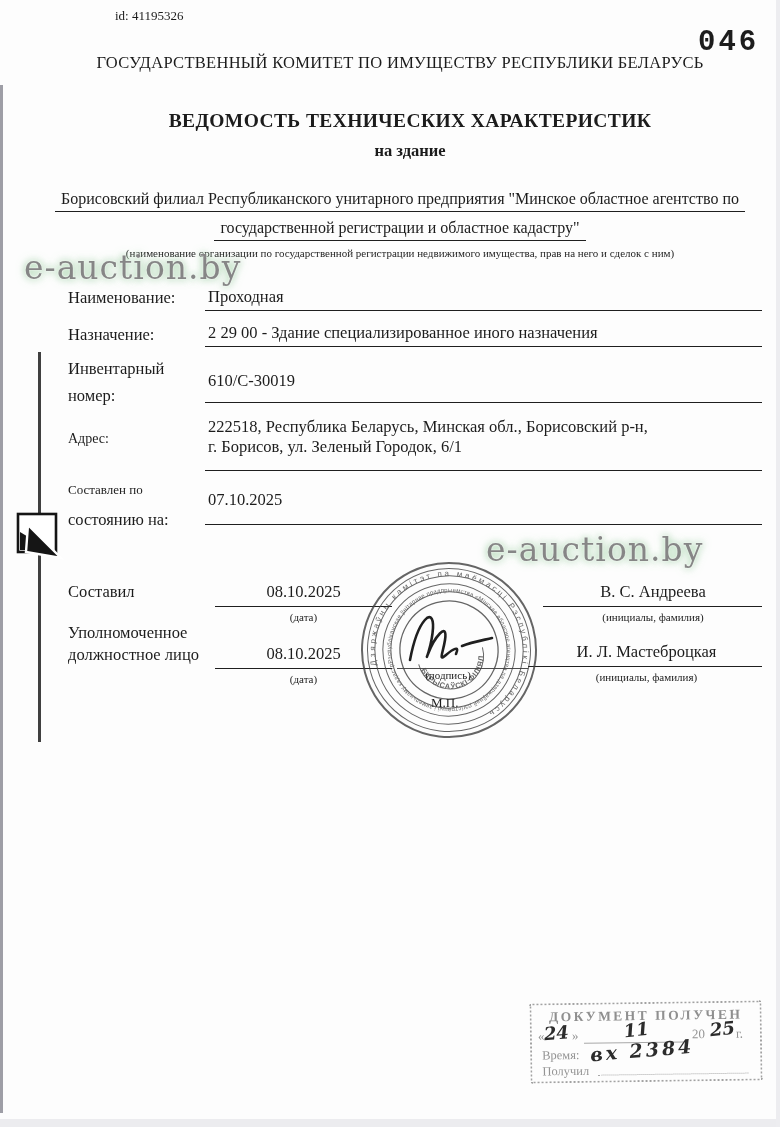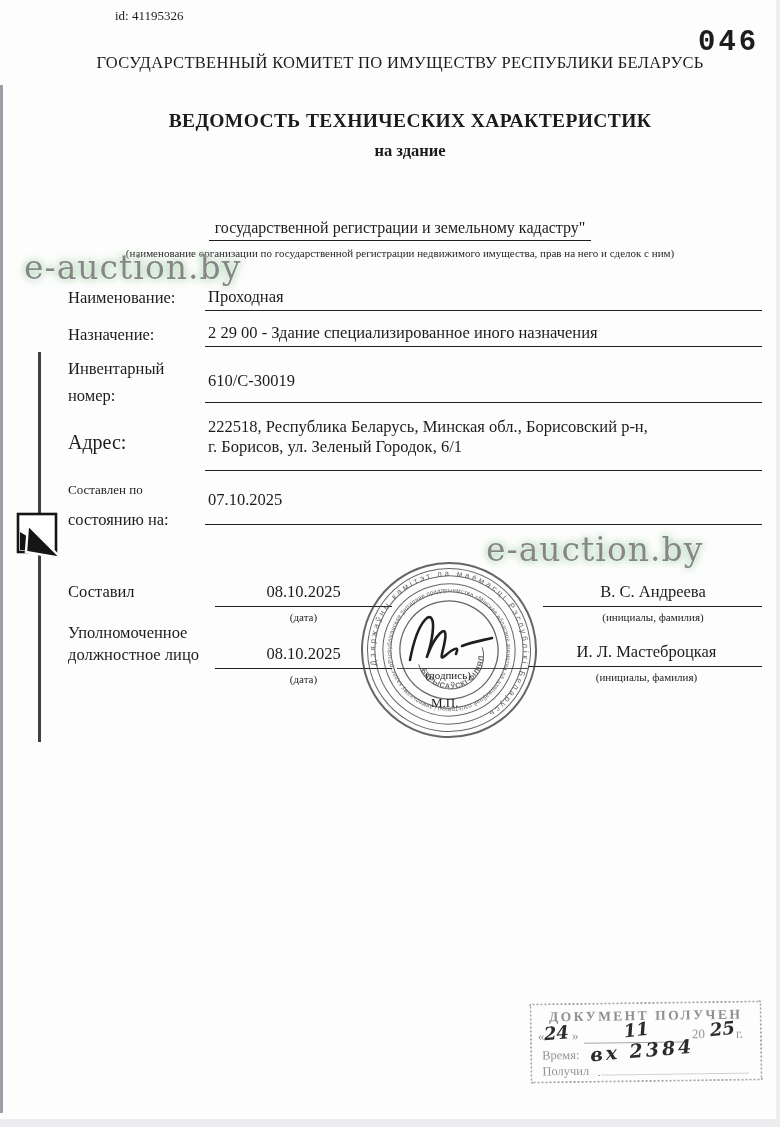--- a/index.html
+++ b/index.html
@@ -42,39 +42,40 @@
   <div class="edge-bottom"></div>
   <div class="edge-right"></div>
 
   <div class="abs" style="left:83px;top:9px;font-size:13px;margin-left:32px;">id: 41195326</div>
   <div class="abs" style="left:698px;top:26px;font-family:Liberation Mono, monospace;font-weight:bold;font-size:29px;letter-spacing:3px;color:#1d1d1d;">046</div>
 
   <div class="abs center" style="left:40px;top:54px;width:720px;font-size:16.5px;letter-spacing:.3px;">ГОСУДАРСТВЕННЫЙ КОМИТЕТ ПО ИМУЩЕСТВУ РЕСПУБЛИКИ БЕЛАРУСЬ</div>
   <div class="abs center b" style="left:40px;top:110px;width:740px;font-size:19.5px;letter-spacing:.4px;">ВЕДОМОСТЬ ТЕХНИЧЕСКИХ ХАРАКТЕРИСТИК</div>
   <div class="abs center b" style="left:40px;top:142px;width:740px;font-size:16.5px;">на здание</div>
 
-  <div class="abs center" style="left:30px;top:219px;width:740px;font-size:16px;"><span class="uspan">государственной регистрации и земельному кадастру"</span></div>
+  <div class="abs center" style="left:30px;top:190px;width:740px;font-size:16px;"><span class="uspan">Борисовский филиал Республиканского унитарного предприятия "Минское областное агентство по</span></div>
+  <div class="abs center" style="left:30px;top:219px;width:740px;font-size:16px;"><span class="uspan">государственной регистрации и областное кадастру"</span></div>
   <div class="abs center small" style="left:30px;top:247px;width:740px;color:#252525;">(наименование организации по государственной регистрации недвижимого имущества, прав на него и сделок с ним)</div>
 
   <div class="wm" style="left:24px;top:248px;">e-auction.by</div>
 
   <div class="abs" style="left:68px;top:289px;font-size:16.5px;">Наименование:</div>
   <div class="abs" style="left:208px;top:288px;font-size:16.5px;">Проходная</div>
   <div class="hl" style="left:205px;top:310px;width:557px;"></div>
 
   <div class="abs" style="left:68px;top:326px;font-size:16.5px;">Назначение:</div>
   <div class="abs" style="left:208px;top:324px;font-size:16.5px;">2 29 00 - Здание специализированное иного назначения</div>
   <div class="hl" style="left:205px;top:346px;width:557px;"></div>
 
   <div class="abs" style="left:68px;top:360px;font-size:16.5px;">Инвентарный</div>
   <div class="abs" style="left:68px;top:387px;font-size:16.5px;">номер:</div>
   <div class="abs" style="left:208px;top:372px;font-size:16.5px;">610/С-30019</div>
   <div class="hl" style="left:205px;top:402px;width:557px;"></div>
 
-  <div class="abs" style="left:68px;top:431px;font-size:20px;">Адрес:</div>
+  <div class="abs" style="left:68px;top:431px;font-size:14px;">Адрес:</div>
   <div class="abs" style="left:208px;top:418px;font-size:16.5px;">222518, Республика Беларусь, Минская обл., Борисовский р-н,</div>
   <div class="abs" style="left:208px;top:438px;font-size:16.5px;">г. Борисов, ул. Зеленый Городок, 6/1</div>
   <div class="hl" style="left:205px;top:470px;width:557px;"></div>
 
   <div class="abs" style="left:68px;top:483px;font-size:13px;">Составлен по</div>
   <div class="abs" style="left:68px;top:511px;font-size:16.5px;">состоянию на:</div>
   <div class="abs" style="left:208px;top:491px;font-size:16.5px;">07.10.2025</div>
   <div class="hl" style="left:205px;top:524px;width:557px;"></div>
 
   <div class="wm" style="left:486px;top:530px;">e-auction.by</div>

